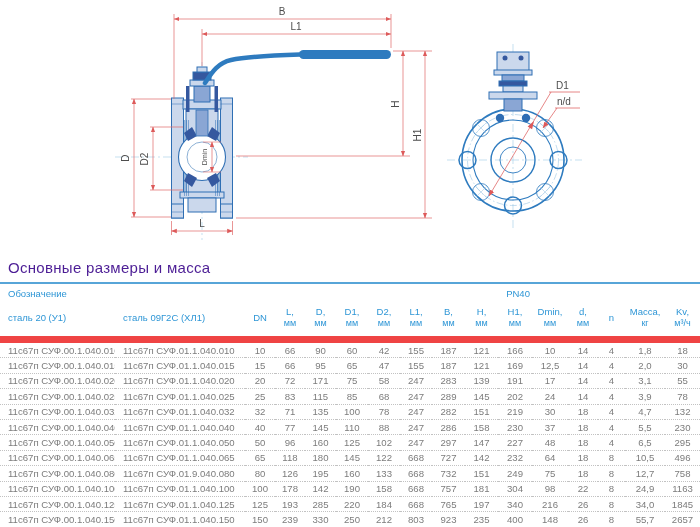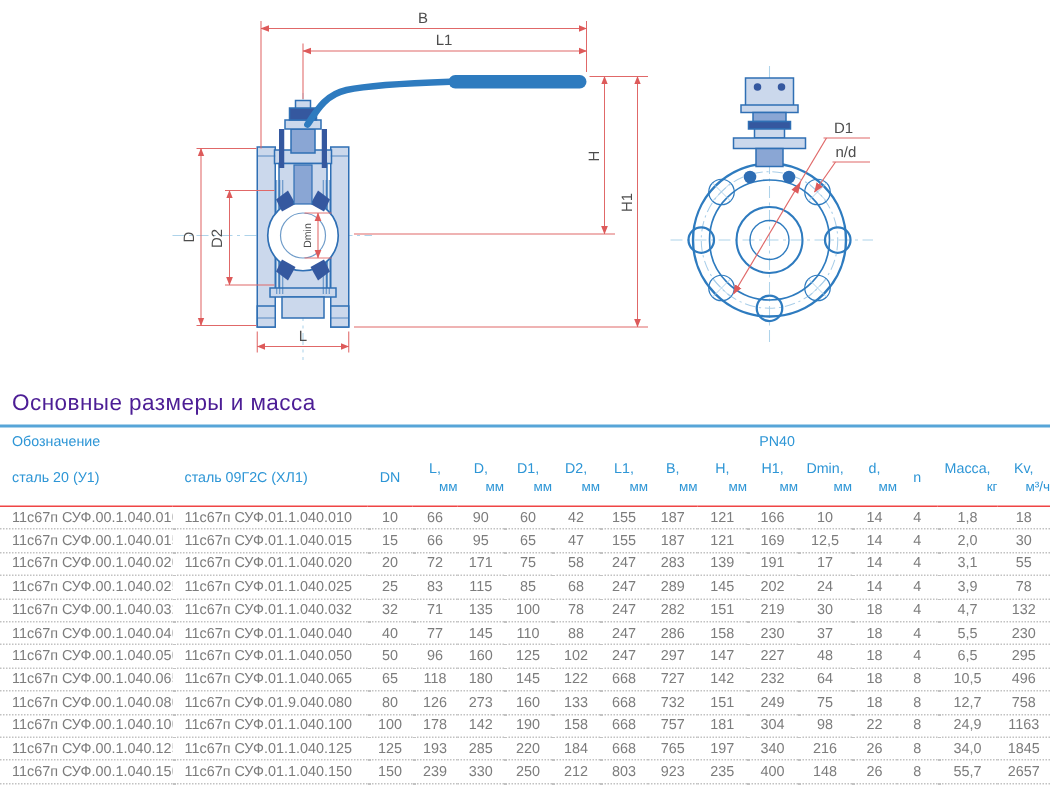--- a/index.html
+++ b/index.html
@@ -8,23 +8,23 @@
   svg text{font-family:"Liberation Sans",sans-serif;}
   .section-title{
     color:#4c1d95;font-size:15px;letter-spacing:.3px;
     padding:3px 16px 6px 8px;border-bottom:2px solid #57a5d8;
   }
   table{width:700px;border-collapse:collapse;table-layout:fixed;}
   thead th{color:#2e96d6;font-weight:normal;font-size:9.5px;padding:0;line-height:1.2;}
   .hr1 th{height:15px;vertical-align:bottom;}
   .hr1 .des{text-align:left;padding-left:8px;}
   .hr1 .pn{text-align:center;}
-  .hr2 th{height:37px;text-align:center;vertical-align:middle;border-bottom:1px solid #ef4444;}
+  .hr2 th{height:37px;text-align:center;vertical-align:middle;border-bottom:7px solid #ef4444;}
   .hr2 .des{text-align:left;padding-left:8px;}
-  .hr2 .unit{font-size:9px;text-align:right;}
+  .hr2 .unit{font-size:9px;}
   tbody td{
     color:#7c7c7c;font-size:9.6px;height:14.4px;text-align:center;
     border-bottom:1px dotted #c2c2c2;padding:0;white-space:nowrap;overflow:hidden;
   }
   tbody td.des{text-align:left;padding-left:8px;}
 </style>
 </head>
 <body>
 
 <div class="page">
@@ -421,21 +421,21 @@
           <td>18</td>
           <td>8</td>
           <td>10,5</td>
           <td>496</td>
         </tr>
         <tr>
           <td class="des">11с67п СУФ.00.1.040.080</td>
           <td class="des">11с67п СУФ.01.9.040.080</td>
           <td>80</td>
           <td>126</td>
-          <td>273</td>
+          <td>195</td>
           <td>160</td>
           <td>133</td>
           <td>668</td>
           <td>732</td>
           <td>151</td>
           <td>249</td>
           <td>75</td>
           <td>18</td>
           <td>8</td>
           <td>12,7</td>

